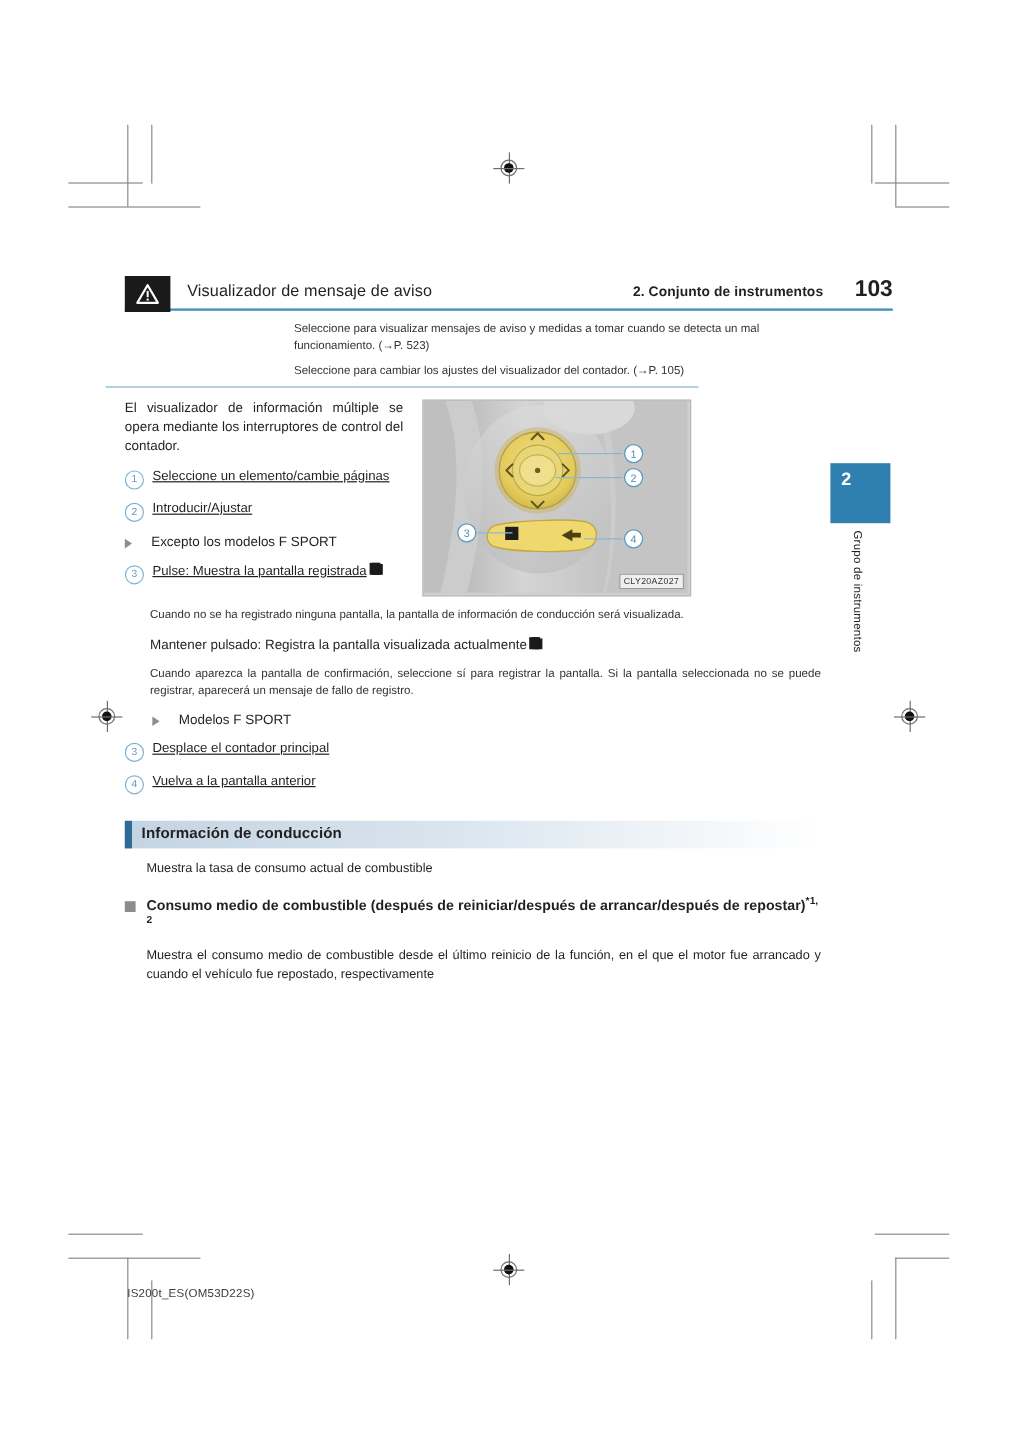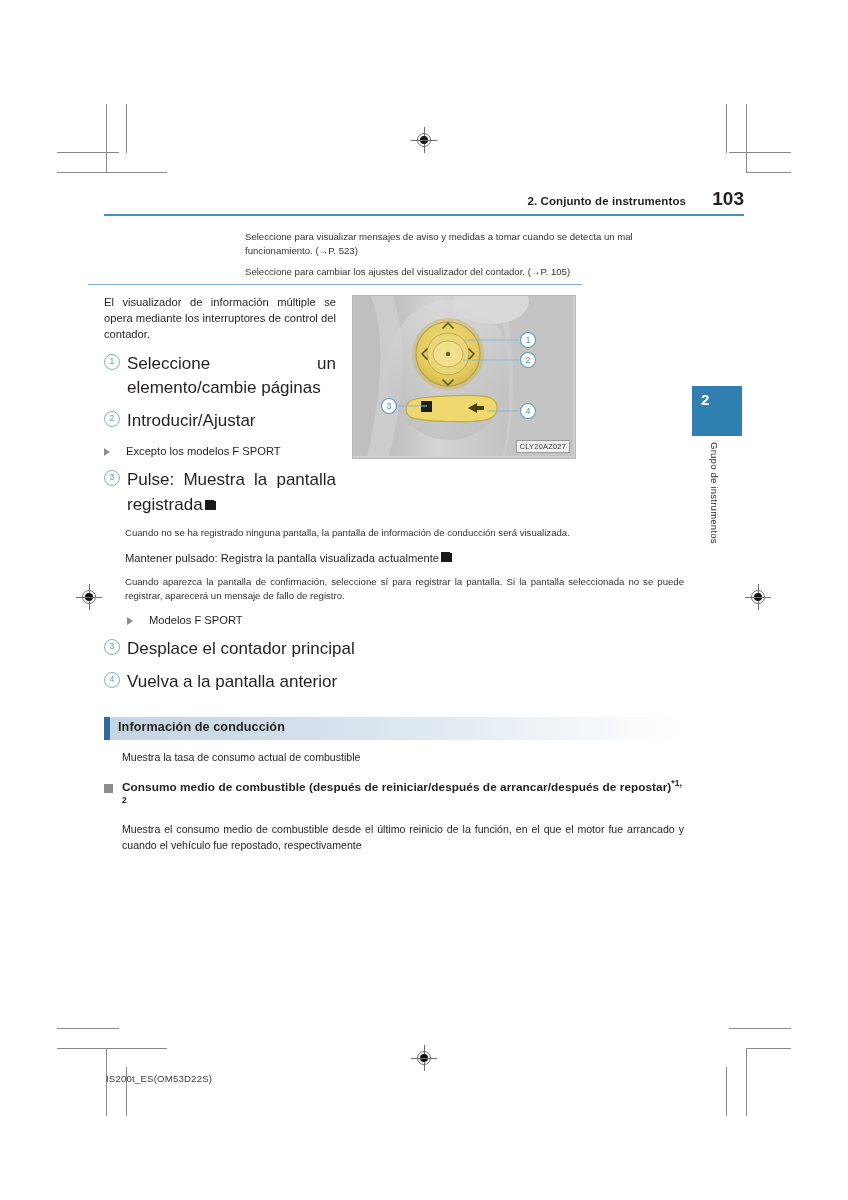--- a/index.html
+++ b/index.html
@@ -16,21 +16,21 @@
   .reg:before,.reg:after{content:"";position:absolute;background:#6e6e6e;}
   .reg:before{left:50%;top:0;width:1px;height:26px;margin-left:-0.5px;}
   .reg:after{top:50%;left:0;height:1px;width:26px;margin-top:-0.5px;}
   .reg i{position:absolute;left:50%;top:50%;width:14px;height:14px;margin:-7px 0 0 -7px;
          border-radius:50%;border:1px solid #6e6e6e;box-sizing:border-box;}
   .reg i:after{content:"";position:absolute;left:50%;top:50%;width:8px;height:8px;
          margin:-4px 0 0 -4px;border-radius:50%;background:#111;}
 
   
   .head-wrap{position:absolute;left:104px;top:188px;width:640px;}
-  .head-row{display:flex;align-items:baseline;justify-content:flex-end;gap:24px;}
+  .head-row{display:flex;align-items:baseline;justify-content:flex-end;gap:24px;margin-top:43px;}
   .head-title{font-size:11.5px;font-weight:700;letter-spacing:.1px;color:#231f20;}
   .head-page{font-size:19px;font-weight:700;color:#231f20;min-width:34px;text-align:right;}
   .head-rule{margin-top:4px;height:2.2px;background:#4a90bd;width:100%;}
 
   
   .content{position:absolute;left:104px;top:222px;width:580px;}
 
   .icon-block{display:flex;align-items:flex-start;gap:14px;margin-top:8px;}
   .blk-icon{width:38px;height:30px;background:#1a1a1a;flex:0 0 38px;
             display:flex;align-items:center;justify-content:center;}
@@ -43,21 +43,21 @@
   .sec-rule{height:1px;background:#7fb2d2;margin:5px 0 0 -16px;width:494px;}
 
   
   .cols{display:flex;gap:16px;margin-top:10px;}
   .col-left{width:232px;flex:0 0 232px;}
   .para{font-size:11.2px;line-height:1.42;color:#231f20;text-align:justify;}
 
   .num-item{display:flex;gap:7px;margin-top:9px;align-items:flex-start;}
   .circnum{flex:0 0 14px;width:14px;height:14px;border:1px solid #7fb2d2;border-radius:50%;
            color:#5b9dc4;font-size:8.6px;line-height:12px;text-align:center;margin-top:2px;}
-  .num-txt{font-size:17px;line-height:1.44;color:#231f20;text-align:justify;flex:1;}
+  .num-txt{font-size:11px;line-height:1.44;color:#231f20;text-align:justify;flex:1;text-decoration:underline;}
 
   .tri-item{display:flex;gap:8px;margin-top:9px;align-items:flex-start;}
   .tri{flex:0 0 8px;margin-top:5px;width:0;height:0;border-left:6px solid #8d8d8d;
        border-top:4px solid transparent;border-bottom:4px solid transparent;}
   .tri-txt{font-size:11.2px;line-height:1.44;color:#231f20;}
 
   .note{font-size:9.6px;line-height:1.45;color:#333;margin:9px 0 0 21px;text-align:justify;}
   .sub-line{font-size:11.2px;line-height:1.44;color:#231f20;margin:10px 0 0 21px;}
 
   
@@ -136,20 +136,30 @@
   <div class="head-wrap">
     <div class="head-row">
       <div class="head-title">2. Conjunto de instrumentos</div>
       <div class="head-page">103</div>
     </div>
     <div class="head-rule"></div>
   </div>
 
   <div class="content">
 
+    <div class="icon-block">
+      <div class="blk-icon">
+        <svg width="20" height="18" viewBox="0 0 20 18" aria-hidden="true">
+          <path d="M10 1.6 L18.6 16.4 L1.4 16.4 Z" fill="none" stroke="#ffffff" stroke-width="1.7" stroke-linejoin="round"></path>
+          <rect x="9.2" y="6.4" width="1.7" height="5.2" fill="#ffffff"></rect>
+          <rect x="9.2" y="12.8" width="1.7" height="1.7" fill="#ffffff"></rect>
+        </svg>
+      </div>
+      <div class="blk-label">Visualizador de mensaje de aviso</div>
+    </div>
     <div class="blk-desc">Seleccione para visualizar mensajes de aviso y medidas a tomar cuando se detecta un mal funcionamiento. (→P. 523)</div>
 
     <div class="blk-desc">Seleccione para cambiar los ajustes del visualizador del contador. (→P. 105)</div>
 
     <div class="sec-rule"></div>
 
     <div class="cols">
       <div class="col-left">
         <div class="para">El visualizador de información múltiple se opera mediante los interruptores de control del contador.</div>
 

